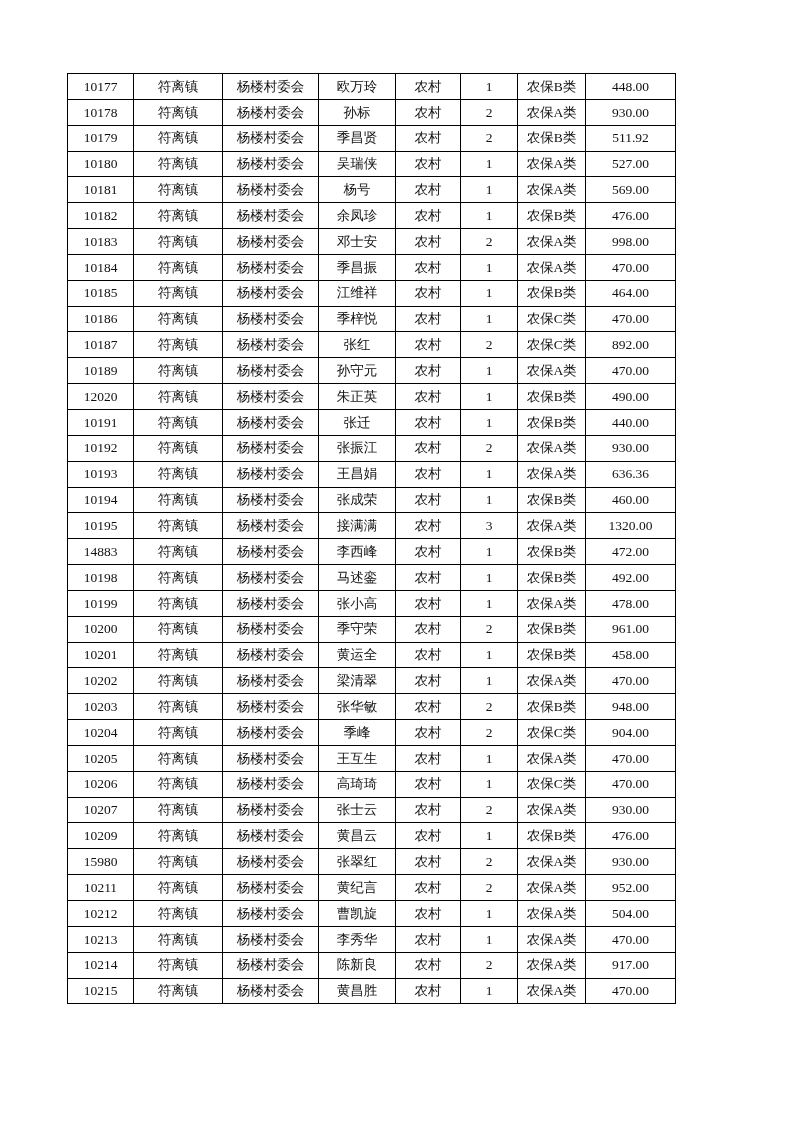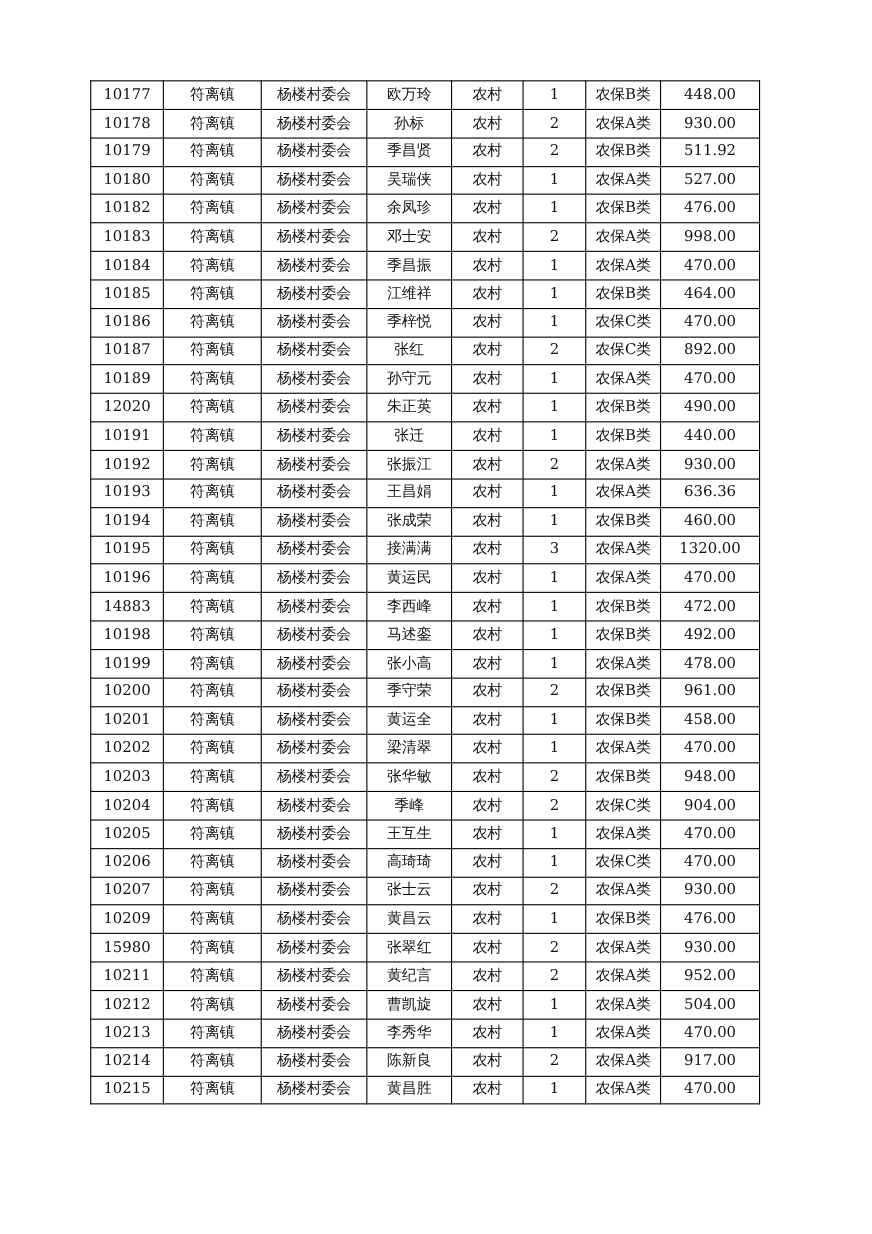--- a/index.html
+++ b/index.html
@@ -14,25 +14,26 @@
     font-family: "DejaVu Serif", "Liberation Serif", serif;
     color: #000000;
   }
   .page {
     position: absolute;
     inset: 0;
     background: #ffffff;
   }
   table.roster {
     position: absolute;
-    left: 82px;
+    left: 67px;
     top: 73px;
     width: 608px;
     border-collapse: collapse;
     table-layout: fixed;
+    font-family: Liberation Serif, serif;
   }
   table.roster td {
     border: 1.5px solid #000000;
     font-size: 13.5px;
     line-height: 1;
     text-align: center;
     vertical-align: middle;
     padding: 0;
     height: 24.85px;
     white-space: nowrap;
@@ -98,20 +99,30 @@
           <td>10180</td>
           <td>符离镇</td>
           <td>杨楼村委会</td>
           <td>吴瑞侠</td>
           <td>农村</td>
           <td>1</td>
           <td>农保A类</td>
           <td>527.00</td>
         </tr>
         <tr>
+          <td>10181</td>
+          <td>符离镇</td>
+          <td>杨楼村委会</td>
+          <td>杨号</td>
+          <td>农村</td>
+          <td>1</td>
+          <td>农保A类</td>
+          <td>569.00</td>
+        </tr>
+        <tr>
           <td>10182</td>
           <td>符离镇</td>
           <td>杨楼村委会</td>
           <td>余凤珍</td>
           <td>农村</td>
           <td>1</td>
           <td>农保B类</td>
           <td>476.00</td>
         </tr>
         <tr>
@@ -226,30 +237,20 @@
         </tr>
         <tr>
           <td>10195</td>
           <td>符离镇</td>
           <td>杨楼村委会</td>
           <td>接满满</td>
           <td>农村</td>
           <td>3</td>
           <td>农保A类</td>
           <td>1320.00</td>
-        </tr>
-        <tr>
-          <td>10196</td>
-          <td>符离镇</td>
-          <td>杨楼村委会</td>
-          <td>黄运民</td>
-          <td>农村</td>
-          <td>1</td>
-          <td>农保A类</td>
-          <td>470.00</td>
         </tr>
         <tr>
           <td>14883</td>
           <td>符离镇</td>
           <td>杨楼村委会</td>
           <td>李西峰</td>
           <td>农村</td>
           <td>1</td>
           <td>农保B类</td>
           <td>472.00</td>

